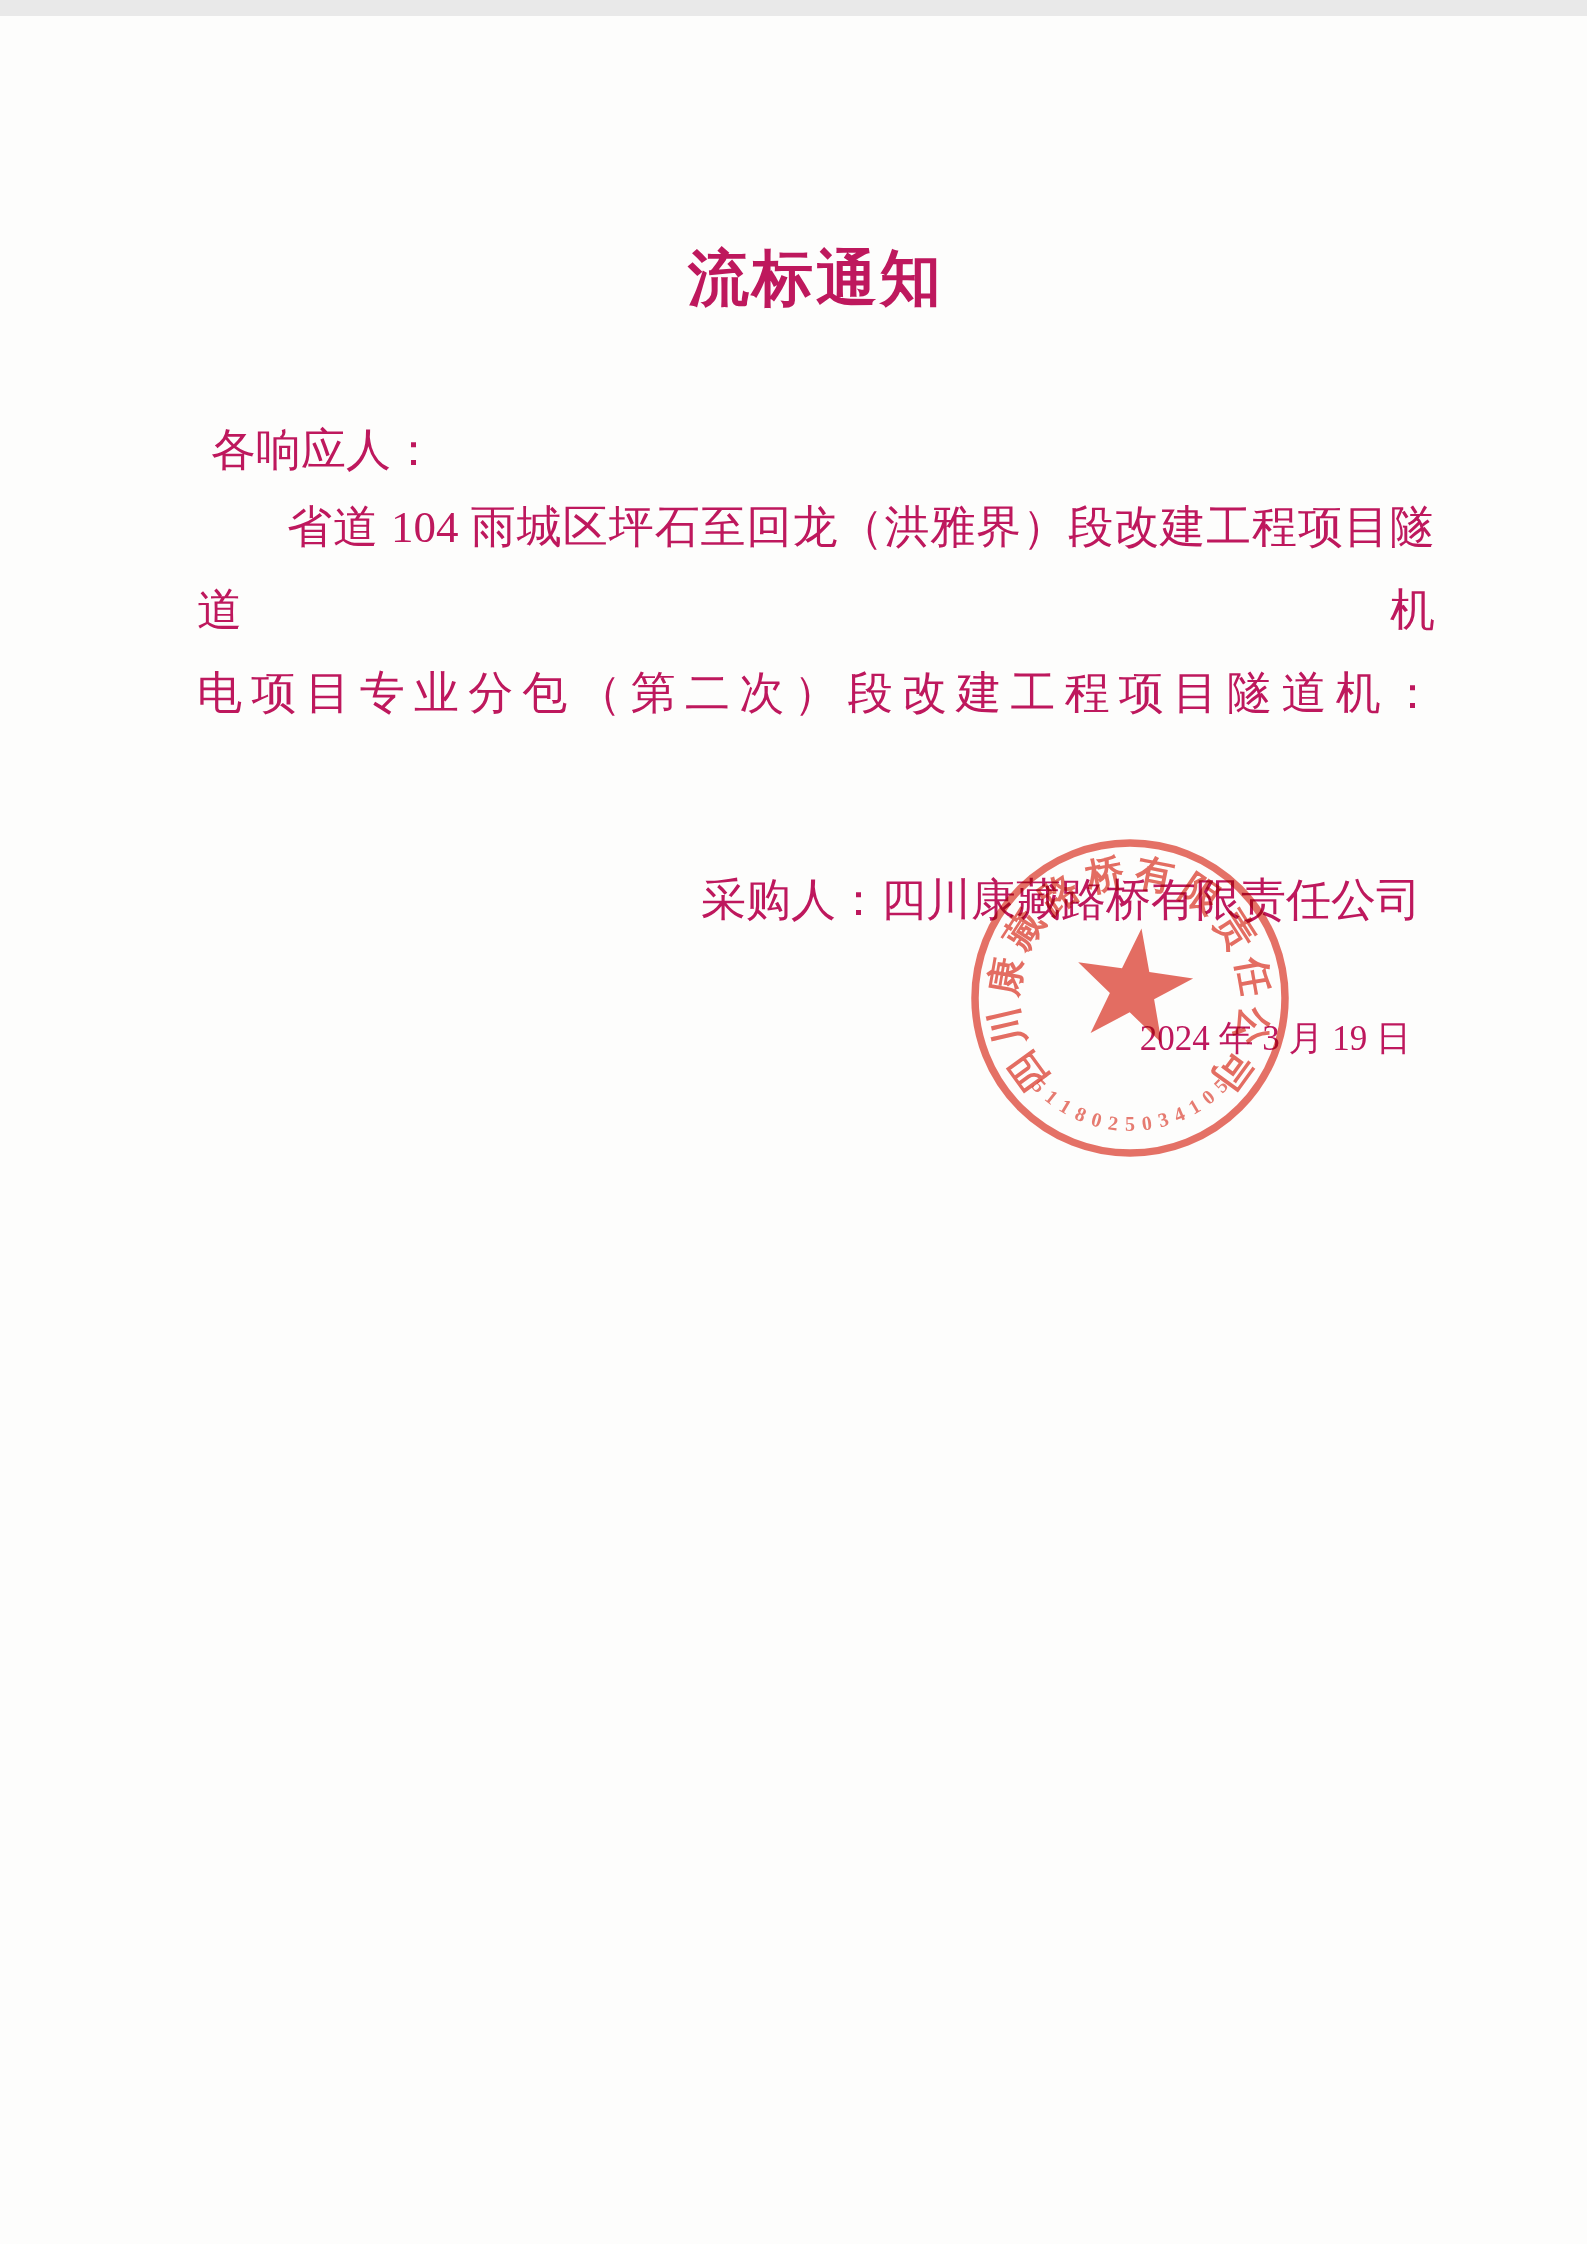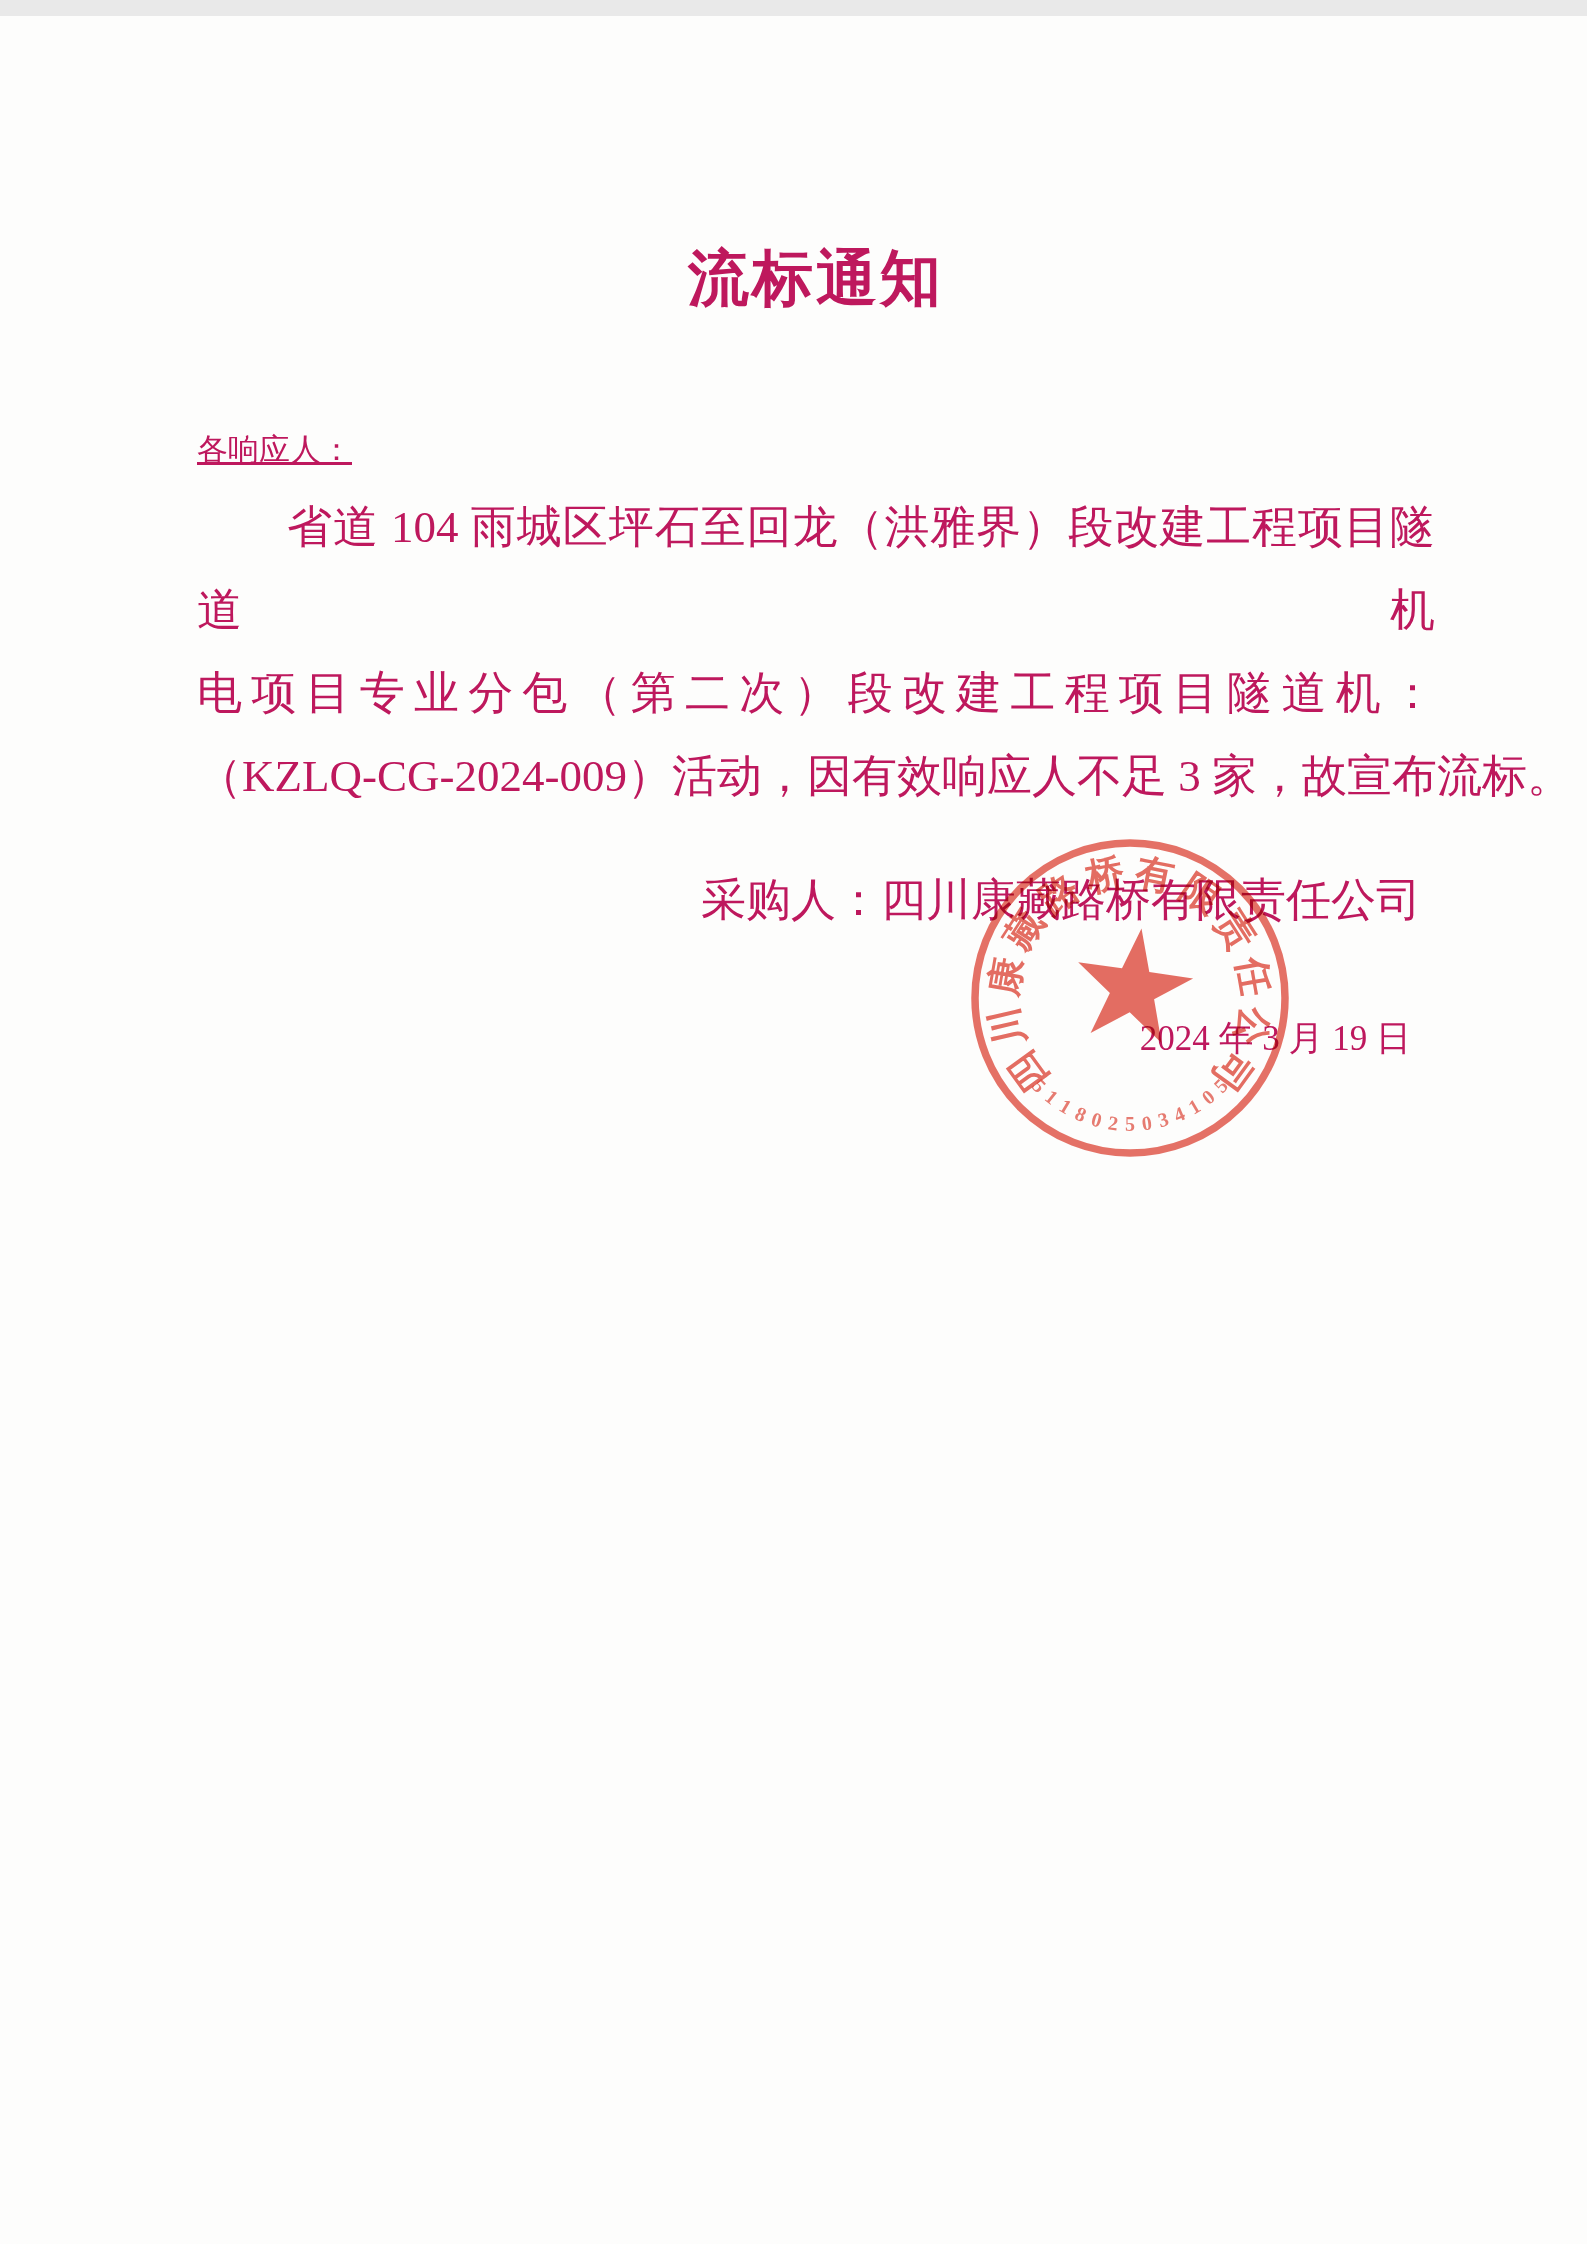--- a/index.html
+++ b/index.html
@@ -11,22 +11,22 @@
     color:#be185d;
     overflow:hidden;
     margin:16px auto;
   }
   .doc-title{
     position:absolute;top:222px;left:197px;width:1238px;
     margin:0;text-align:center;
     font-size:61px;font-weight:700;letter-spacing:3px;
   }
   .salutation{
-    position:absolute;top:404px;left:197px;
-    font-size:31px;line-height:60px;text-decoration:underline;
+    position:absolute;top:404px;left:211px;
+    font-size:45px;line-height:60px;
   }
   .body-para{
     position:absolute;top:470px;left:197px;width:1238px;
     font-size:45px;line-height:83px;
   }
   .body-line{
     text-align:justify;
     text-align-last:justify;
   }
   .body-line.first{text-indent:90px;}
@@ -57,21 +57,20 @@
 
 <div class="page">
 
   <h1 class="doc-title">流标通知</h1>
 
   <div class="salutation">各响应人：</div>
 
   <div class="body-para">
     <div class="body-line first">省道 104 雨城区坪石至回龙（洪雅界）段改建工程项目隧道机</div>
     <div class="body-line">电项目专业分包（第二次）段改建工程项目隧道机：</div>
-    <div class="body-line last">（KZLQ-CG-2024-009）活动，因有效响应人不足 3 家，故宣布流标。</div>
   </div>
 
   <div class="purchaser-line">采购人：四川康藏路桥有限责任公司</div>
 
   <div class="date-line">2024 年 3 月 19 日</div>
 
   <svg class="seal" viewBox="-172 -172 344 344" xmlns="http://www.w3.org/2000/svg">
       <circle cx="0" cy="0" r="155" fill="none" stroke="#df4a3c" stroke-width="7.5" opacity="0.78"></circle>
       <polygon points="11.5,-69.4 19.3,-25.9 63.1,-19.6 24.1,1.3 31.6,44.9 -0.3,14.3 -39.4,34.9 -20.1,-4.9 -51.8,-35.7 -8.0,-29.7" fill="#df4a3c" opacity="0.8"></polygon>
       <g transform="rotate(-126.00)">

